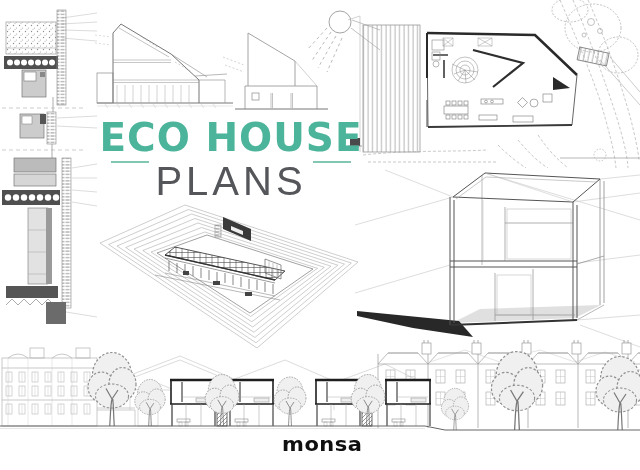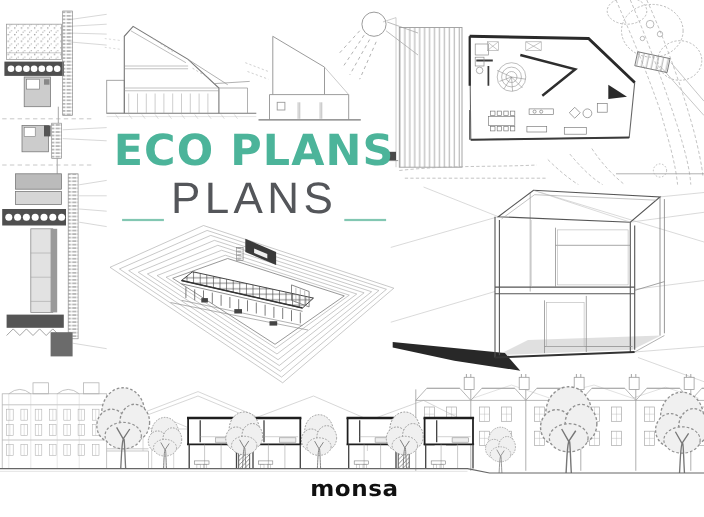--- a/index.html
+++ b/index.html
@@ -6,21 +6,21 @@
   #cover{
     position:relative;width:640px;height:470px;background:var(--background,#fff);
     overflow:hidden;font-family:"DejaVu Sans",sans-serif;
   }
   .abs{position:absolute;}
   #title-block{left:95px;top:118px;width:272px;text-align:center;z-index:6;}
   #title-line1{
     font-family:"DejaVu Sans",sans-serif;font-weight:bold;font-size:39px;
     letter-spacing:1px;color:var(--title_teal,#4CB49A);line-height:1.0;white-space:nowrap;
   }
-  #title-line2-row{display:flex;align-items:flex-end;justify-content:center;margin-top:4px;}
+  #title-line2-row{display:flex;align-items:flex-start;justify-content:center;margin-top:4px;}
   #title-line2{
     font-family:"Liberation Sans",sans-serif;font-weight:400;font-size:40px;
     letter-spacing:4px;color:var(--subtitle_gray,#54565A);line-height:1.0;white-space:nowrap;
     padding:0 6px;
   }
   .title-rule{width:38px;height:2px;background:var(--rule_teal,#82C7B2);flex:0 0 auto;}
   #publisher-logo{
     left:282px;top:432px;z-index:6;
     font-family:"DejaVu Sans",sans-serif;font-weight:bold;font-size:21px;
     letter-spacing:0.5px;color:var(--logo_black,#101010);transform:scaleY(0.95);
@@ -389,21 +389,21 @@
       <use href="#tree" transform="translate(620,90) scale(1.5)"></use>
     </g>
 
     <g fill="none">
       <path d="M0,86 H425 L445,90 H640" stroke="#666666" stroke-width="1"></path>
       <path d="M0,88.5 H425" stroke="#c0c0c0" stroke-width="0.4"></path>
     </g>
   </svg>
 
   <div class="abs" id="title-block">
-    <div id="title-line1">ECO PLANS</div>
+    <div id="title-line1">ECO HOUSE</div>
     <div id="title-line2-row">
       <span class="title-rule"></span>
       <span id="title-line2">PLANS</span>
       <span class="title-rule"></span>
     </div>
   </div>
 
   <div class="abs" id="publisher-logo">monsa</div>
 
 </div>

